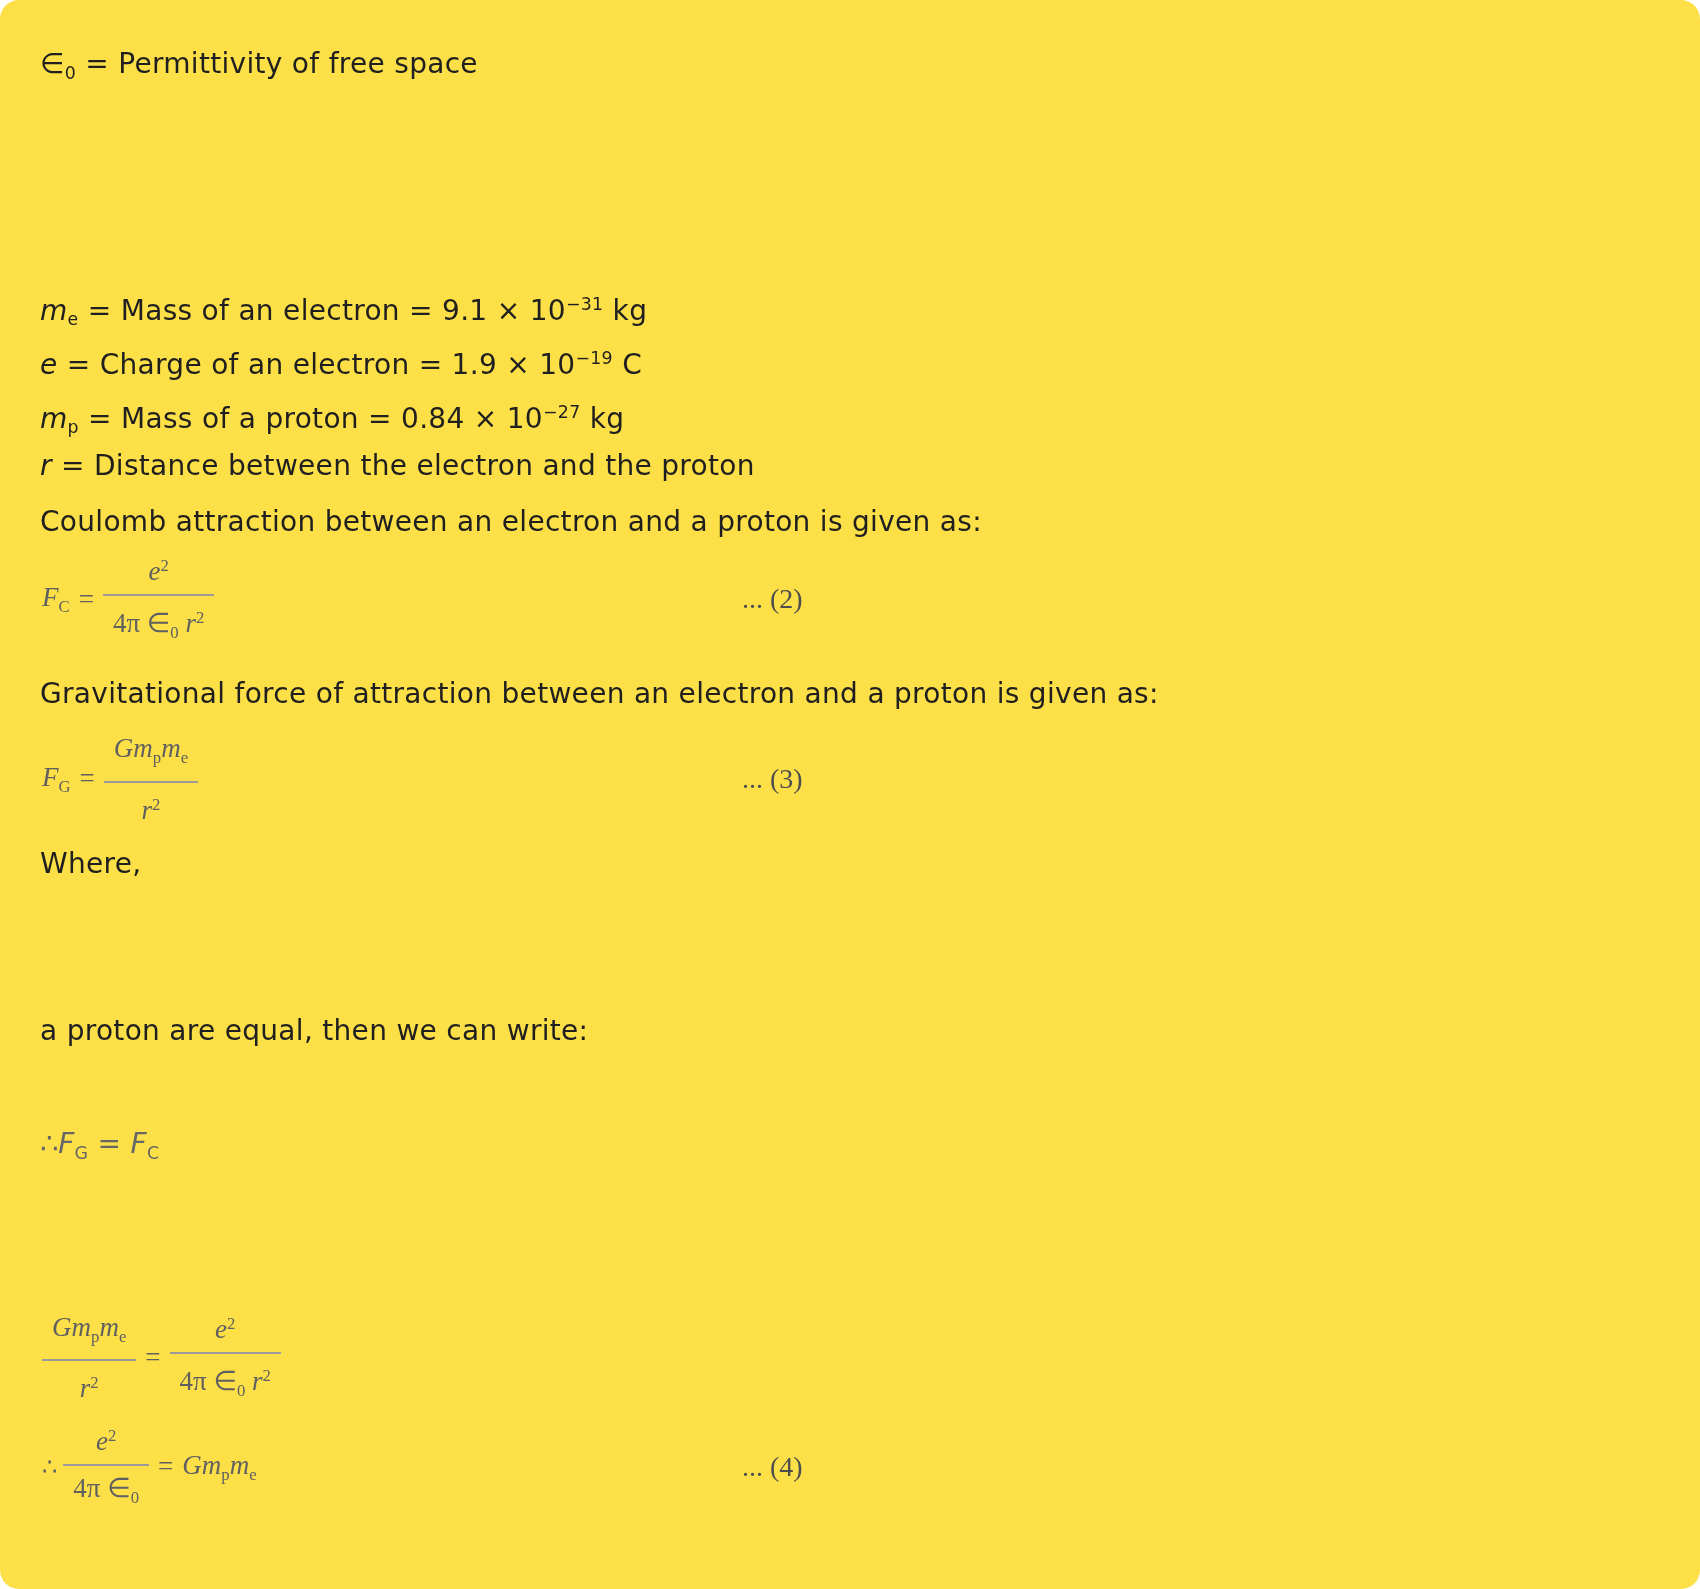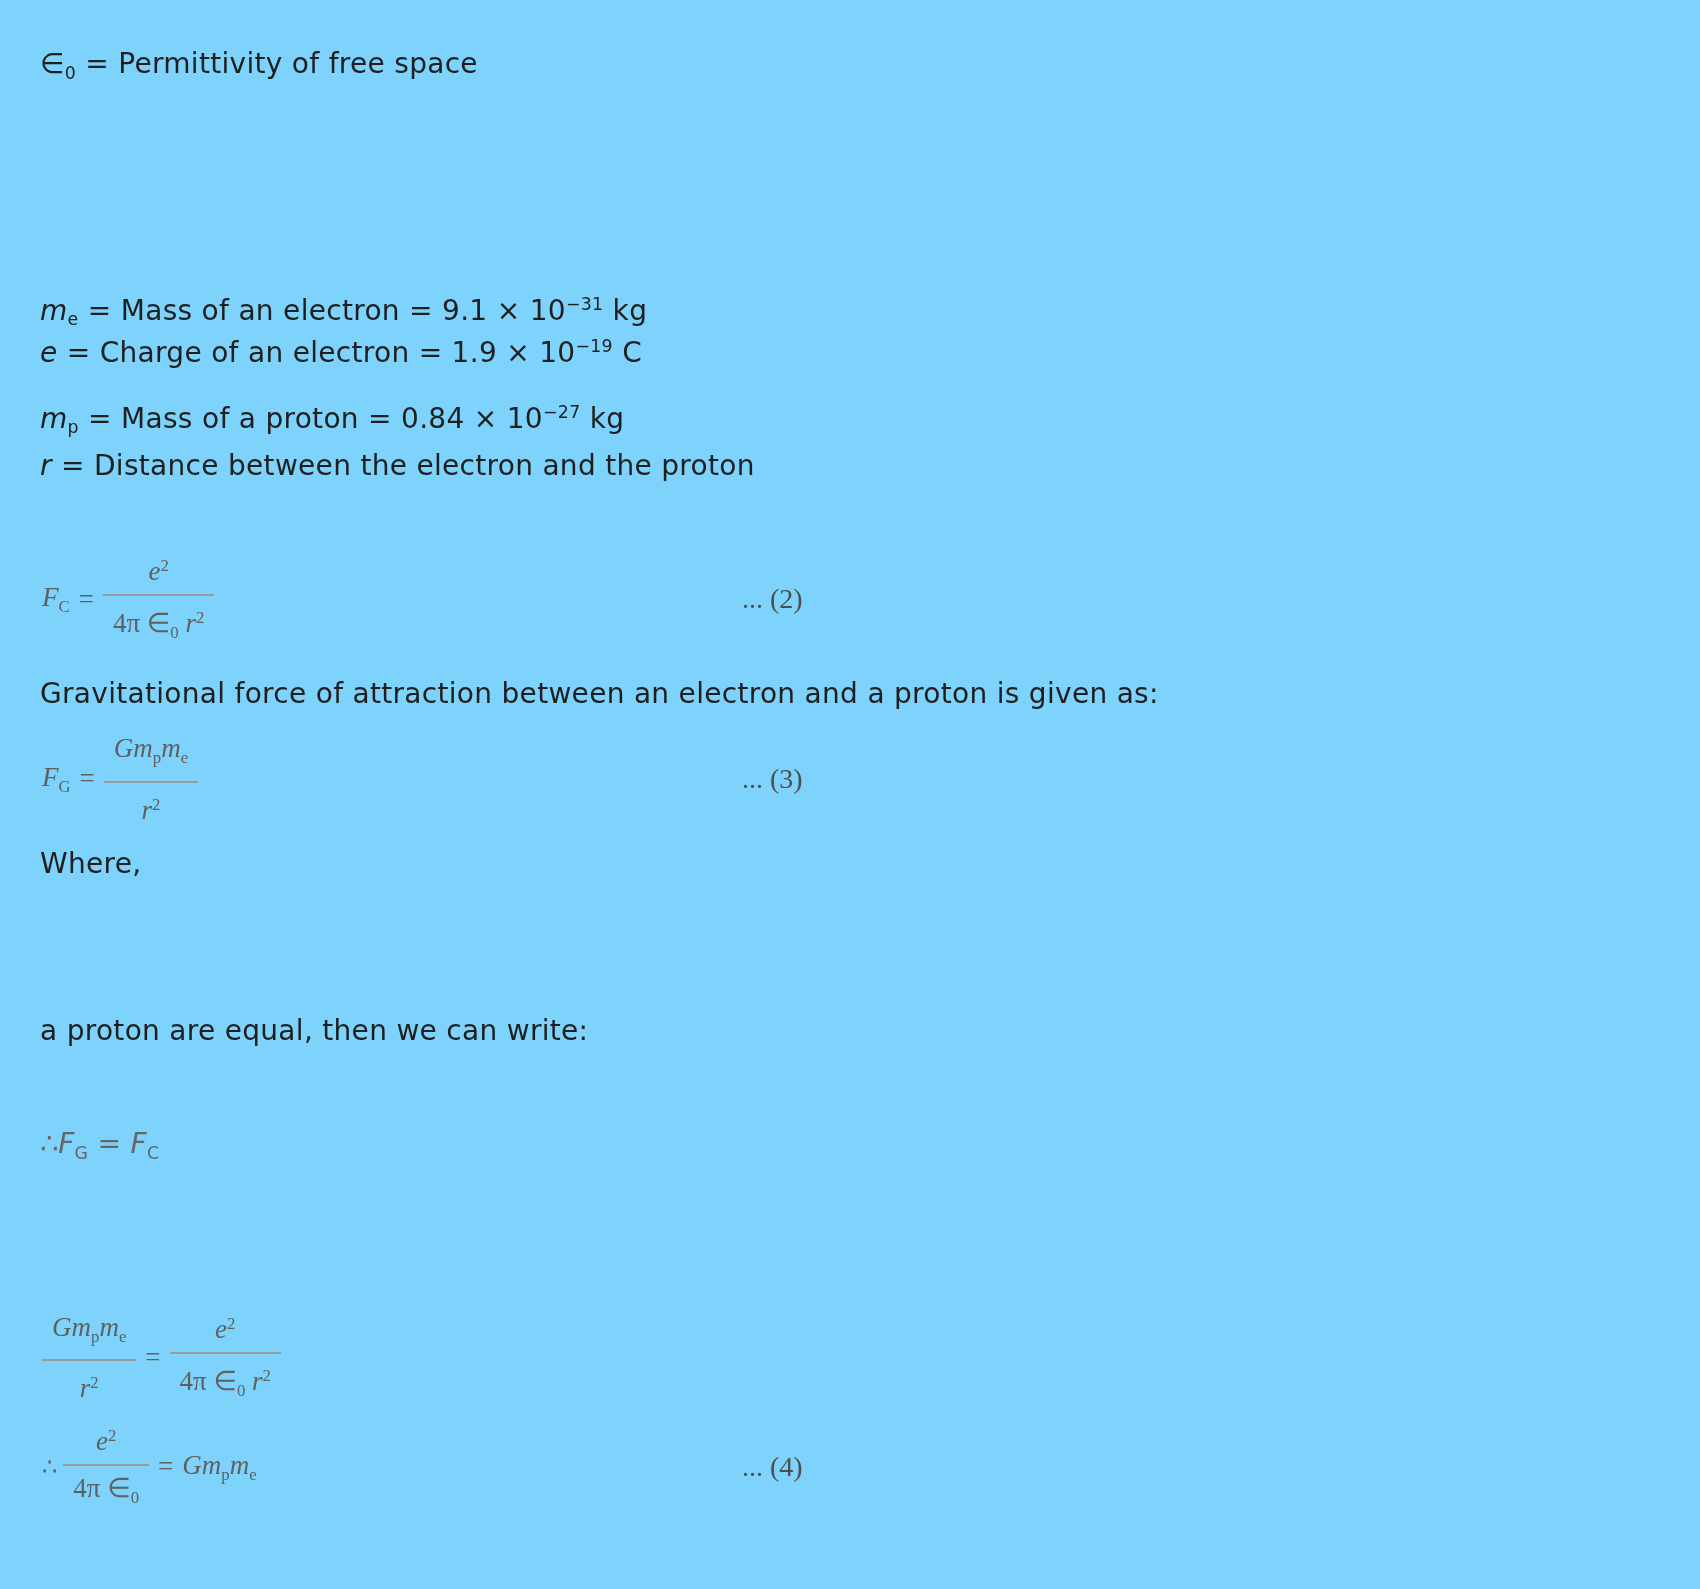--- a/index.html
+++ b/index.html
@@ -1,18 +1,18 @@
 <!DOCTYPE html>
 <html><head>
 <meta charset="utf-8">
 <style>
   html,body { margin:0; padding:0; background:#ffffff; }
   .page {
-    position:relative; width:1700px; height:1589px; background:#7dd3fc;
-    font-family:"DejaVu Sans", sans-serif; color:#1f1f1f; overflow:hidden;
+    position:relative; width:1700px; height:1589px; background:#fde047;
+    font-family:"DejaVu Sans", sans-serif; color:#1f1f1f; overflow:hidden;border-radius:19px;
   }
   .tline {
     position:absolute; left:40px; font-size:28px; line-height:36px;
     white-space:pre; letter-spacing:0.3px;
   }
   .gray { color:#666666; }
   .seg-n { font-style:normal; }
   .seg-i { font-style:italic; }
   .seg-sub { font-size:0.62em; vertical-align:-0.33em; }
   .seg-sup { font-size:0.62em; vertical-align:0.55em; }
@@ -32,23 +32,24 @@
     color:#4d4d4d; font-size:28px; white-space:pre;
   }
 </style>
 </head>
 <body>
 
 <div class="page">
 
   <div class="tline" style="top:46px"><span class="seg-n">∈</span><span class="seg-sub">0</span><span class="seg-n"> = Permittivity of free space</span></div>
   <div class="tline" style="top:286px"><span class="seg-i">m</span><span class="seg-sub">e</span><span class="seg-n"> = Mass of an electron = 9.1 × 10</span><span class="seg-sup">−31</span><span class="seg-n"> kg</span></div>
-  <div class="tline" style="top:328px"><span class="seg-i">e</span><span class="seg-n"> = Charge of an electron = 1.9 × 10</span><span class="seg-sup">−19</span><span class="seg-n"> C</span></div>
+  <div class="tline" style="top:340px"><span class="seg-i">e</span><span class="seg-n"> = Charge of an electron = 1.9 × 10</span><span class="seg-sup">−19</span><span class="seg-n"> C</span></div>
   <div class="tline" style="top:394px"><span class="seg-i">m</span><span class="seg-sub">p</span><span class="seg-n"> = Mass of a proton = 0.84 × 10</span><span class="seg-sup">−27</span><span class="seg-n"> kg</span></div>
   <div class="tline" style="top:448px"><span class="seg-i">r</span><span class="seg-n"> = Distance between the electron and the proton</span></div>
+  <div class="tline" style="top:504px"><span class="seg-n">Coulomb attraction between an electron and a proton is given as:</span></div>
 
   <div class="math" style="top:548px">
     <span class="mrow">
       <span><span class="seg-i">F</span><span class="seg-sub">C</span></span>
       <span class="op">=</span>
       <span class="frac">
         <span class="num"><span class="seg-i">e</span><span class="seg-sup">2</span></span>
         <span class="den"><span class="seg-n">4π ∈</span><span class="seg-sub">0</span><span class="seg-n"> </span><span class="seg-i">r</span><span class="seg-sup">2</span></span>
       </span>
     </span>

